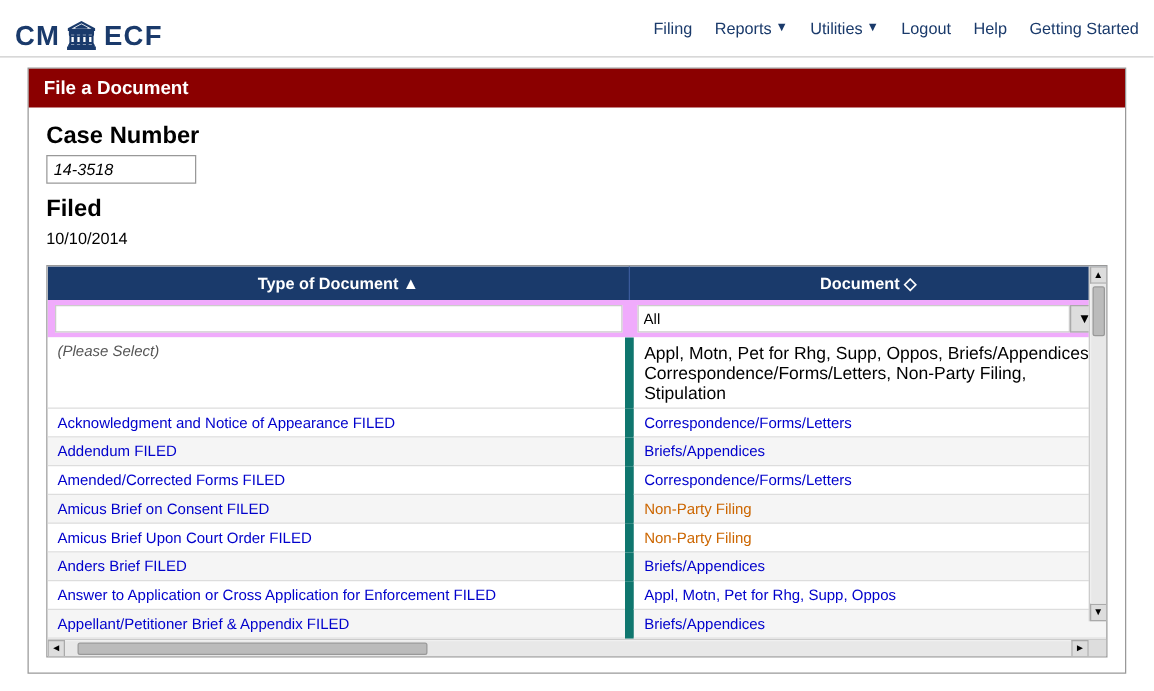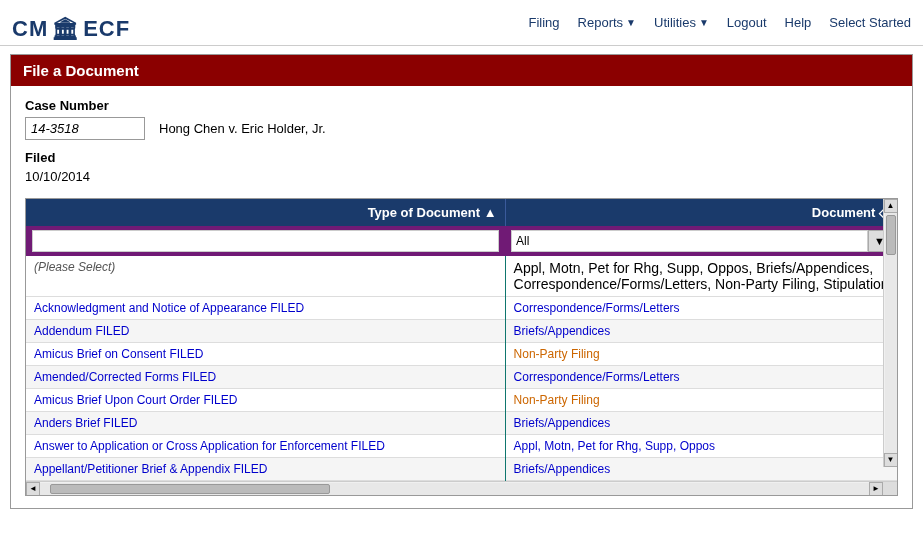--- a/index.html
+++ b/index.html
@@ -59,37 +59,37 @@
     }
 
     
     .main-content {
       padding: 0;
       background: #fff;
     }
 
     
     .panel {
-      margin: 8px 10px;
+      margin: 8px 22px;
       border: 1px solid #999;
     }
     .panel-header {
       background: #8b0000;
       color: #fff;
       font-size: 15px;
       font-weight: bold;
       padding: 7px 12px;
     }
     .panel-body {
       padding: 12px 14px;
     }
 
     .field-label {
       font-weight: bold;
-      font-size: 13px;
+      font-size: 19px;
       margin-bottom: 4px;
       color: #000;
     }
     .case-number-row {
       display: flex;
       align-items: center;
       gap: 14px;
       margin-bottom: 10px;
     }
     .case-number-input {
@@ -122,31 +122,31 @@
       width: 100%;
       border-collapse: collapse;
       table-layout: fixed;
     }
     .doc-table thead tr th {
       background: #1a3a6b;
       color: #fff;
       padding: 6px 8px;
       font-size: 13px;
       font-weight: bold;
-      text-align: right;
+      text-align: center;
       border-right: 1px solid #3a5a9b;
     }
     .doc-table thead tr th:last-child {
       border-right: none;
     }
     .col-doc-type { width: 55%; }
     .col-category { width: 45%; }
 
     .filter-row td {
-      background: #701a75;
+      background: #f0abfc;
       padding: 4px 6px;
       vertical-align: middle;
     }
     .filter-input {
       width: 100%;
       border: 1px solid #ccc;
       padding: 3px 4px;
       font-size: 12px;
       background: #fff;
     }
@@ -182,21 +182,21 @@
     }
     .doc-table tbody tr:nth-child(even) {
       background: #fff;
     }
     .doc-table tbody td {
       padding: 4px 8px;
       font-size: 12px;
       vertical-align: top;
     }
     .doc-table tbody td:first-child {
-      border-right: 1px solid #0f766e;
+      border-right: 7px solid #0f766e;
     }
     .link-blue { color: #00c; }
     .link-orange { color: #c60; }
 
     .please-select-row td {
       background: #fff;
       color: #777;
       font-style: italic;
     }
     .please-select-cat {
@@ -305,35 +305,34 @@
     <div class="nav-dropdown">
       <span>Reports</span>
       <span class="dropdown-arrow">▼</span>
     </div>
     <div class="nav-dropdown">
       <span>Utilities</span>
       <span class="dropdown-arrow">▼</span>
     </div>
     <a class="nav-item">Logout</a>
     <a class="nav-item">Help</a>
-    <a class="nav-item">Select Started</a>
+    <a class="nav-item">Getting Started</a>
   </nav>
 </div>
 
 <div class="main-content">
   <div class="panel">
     <div class="panel-header">
       <span>File a Document</span>
     </div>
     <div class="panel-body">
 
       <div class="field-label">Case Number</div>
       <div class="case-number-row">
         <input class="case-number-input" type="text" value="14-3518" style="">
-        <span class="case-title">Hong Chen v. Eric Holder, Jr.</span>
       </div>
 
       <div class="filed-section">
         <div class="field-label">Filed</div>
         <div class="filed-date">10/10/2014</div>
       </div>
 
       <div class="doc-table-wrapper">
         <div class="table-container">
           <table class="doc-table">
@@ -380,33 +379,33 @@
                 <td>
                   <span class="link-blue">Addendum FILED</span>
                 </td>
                 <td>
                   <span class="link-blue">Briefs/Appendices</span>
                 </td>
               </tr>
 
               <tr>
                 <td>
+                  <span class="link-blue">Amended/Corrected Forms FILED</span>
+                </td>
+                <td>
+                  <span class="link-blue">Correspondence/Forms/Letters</span>
+                </td>
+              </tr>
+
+              <tr>
+                <td>
                   <span class="link-blue">Amicus Brief on Consent FILED</span>
                 </td>
                 <td>
                   <span class="link-orange">Non-Party Filing</span>
-                </td>
-              </tr>
-
-              <tr>
-                <td>
-                  <span class="link-blue">Amended/Corrected Forms FILED</span>
-                </td>
-                <td>
-                  <span class="link-blue">Correspondence/Forms/Letters</span>
                 </td>
               </tr>
 
               <tr>
                 <td>
                   <span class="link-blue">Amicus Brief Upon Court Order FILED</span>
                 </td>
                 <td>
                   <span class="link-orange">Non-Party Filing</span>
                 </td>

